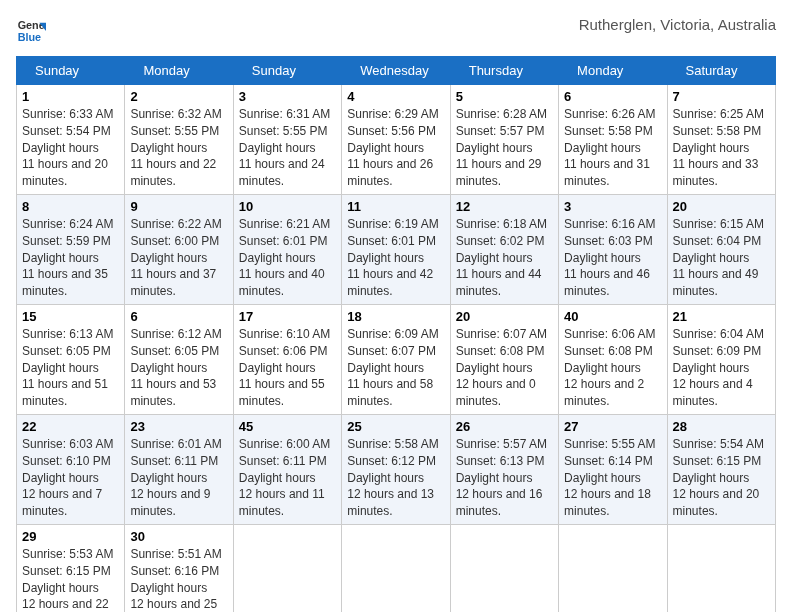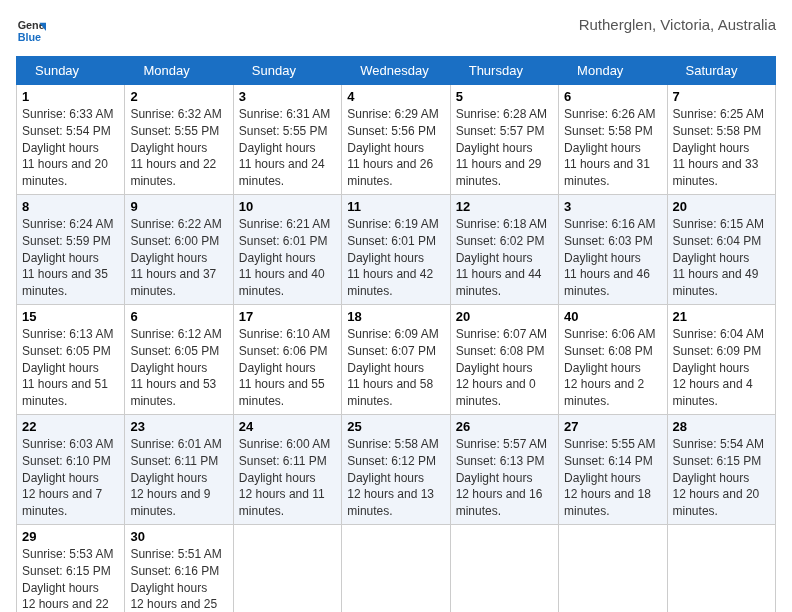--- a/index.html
+++ b/index.html
@@ -197,21 +197,21 @@
       <tr>
         <td>
           <span class="day-num">22</span>
 <div class="day-info">Sunrise: 6:03 AM<br>Sunset: 6:10 PM<br>Daylight hours<br>12 hours and 7 minutes.</div>
         </td>
         <td>
           <span class="day-num">23</span>
 <div class="day-info">Sunrise: 6:01 AM<br>Sunset: 6:11 PM<br>Daylight hours<br>12 hours and 9 minutes.</div>
         </td>
         <td>
-          <span class="day-num">24</span>
+          <span class="day-num">45</span>
 <div class="day-info">Sunrise: 6:00 AM<br>Sunset: 6:11 PM<br>Daylight hours<br>12 hours and 11 minutes.</div>
         </td>
         <td>
           <span class="day-num">25</span>
 <div class="day-info">Sunrise: 5:58 AM<br>Sunset: 6:12 PM<br>Daylight hours<br>12 hours and 13 minutes.</div>
         </td>
         <td>
           <span class="day-num">26</span>
 <div class="day-info">Sunrise: 5:57 AM<br>Sunset: 6:13 PM<br>Daylight hours<br>12 hours and 16 minutes.</div>
         </td>

